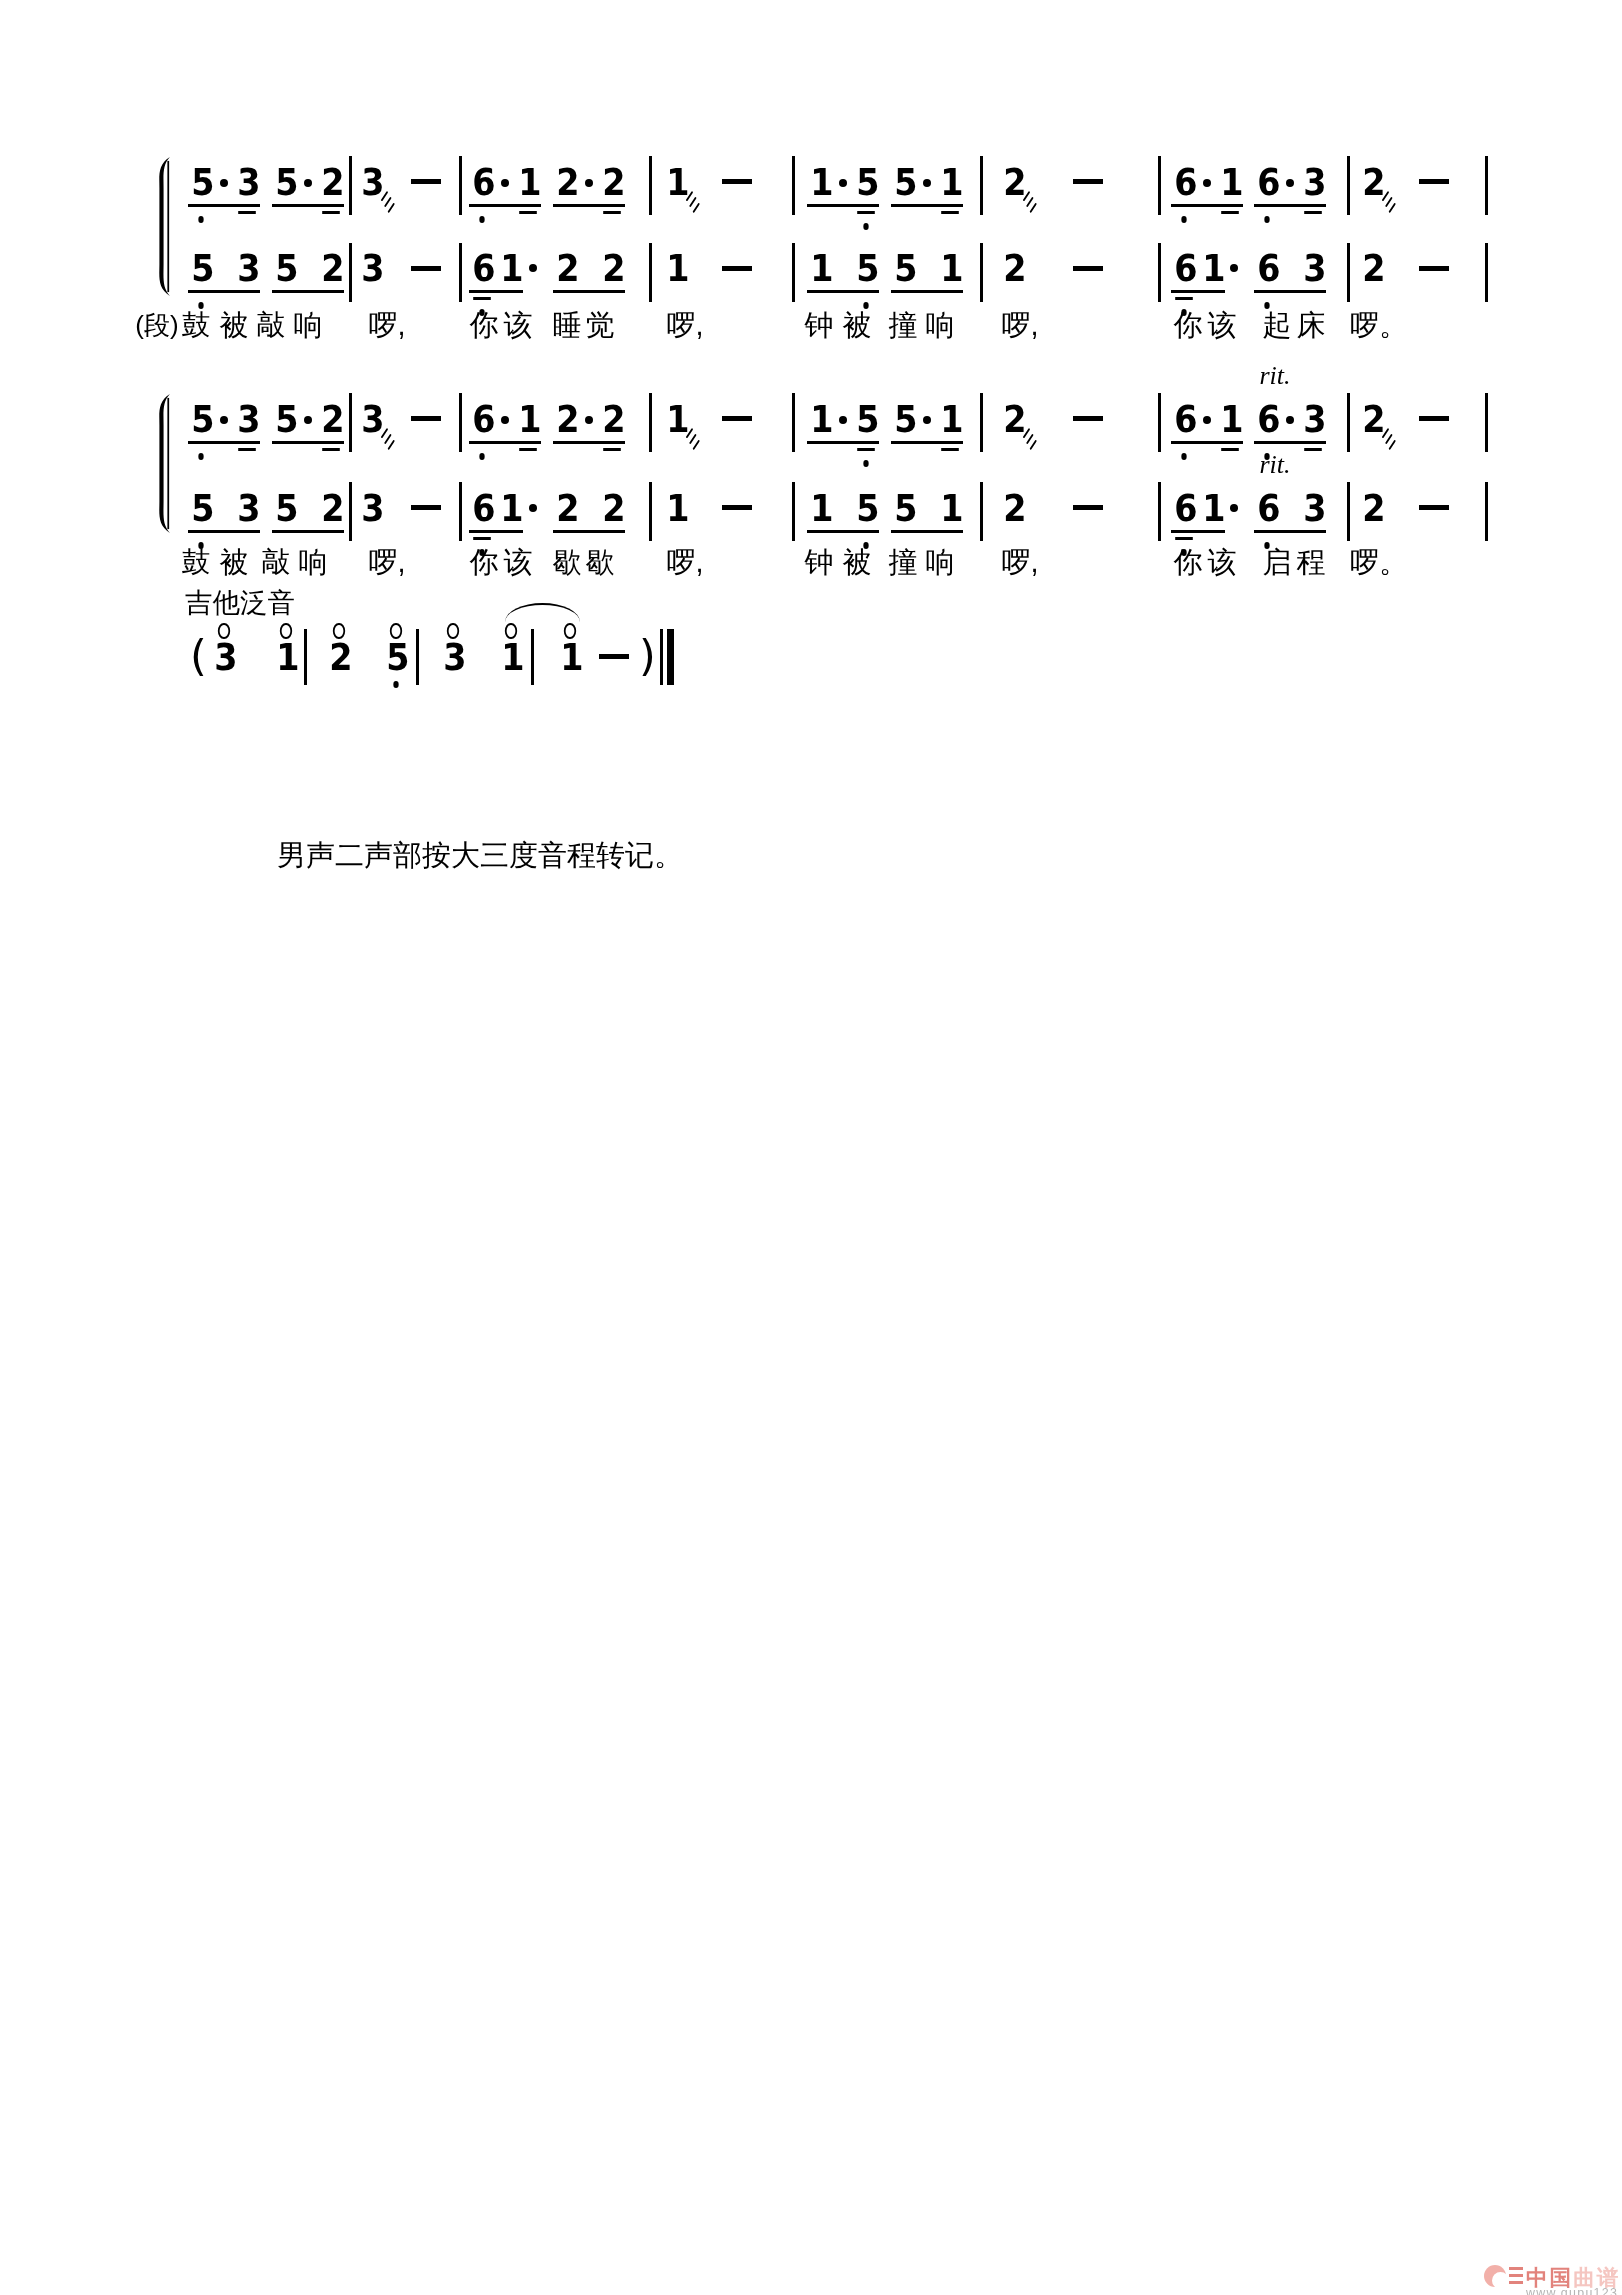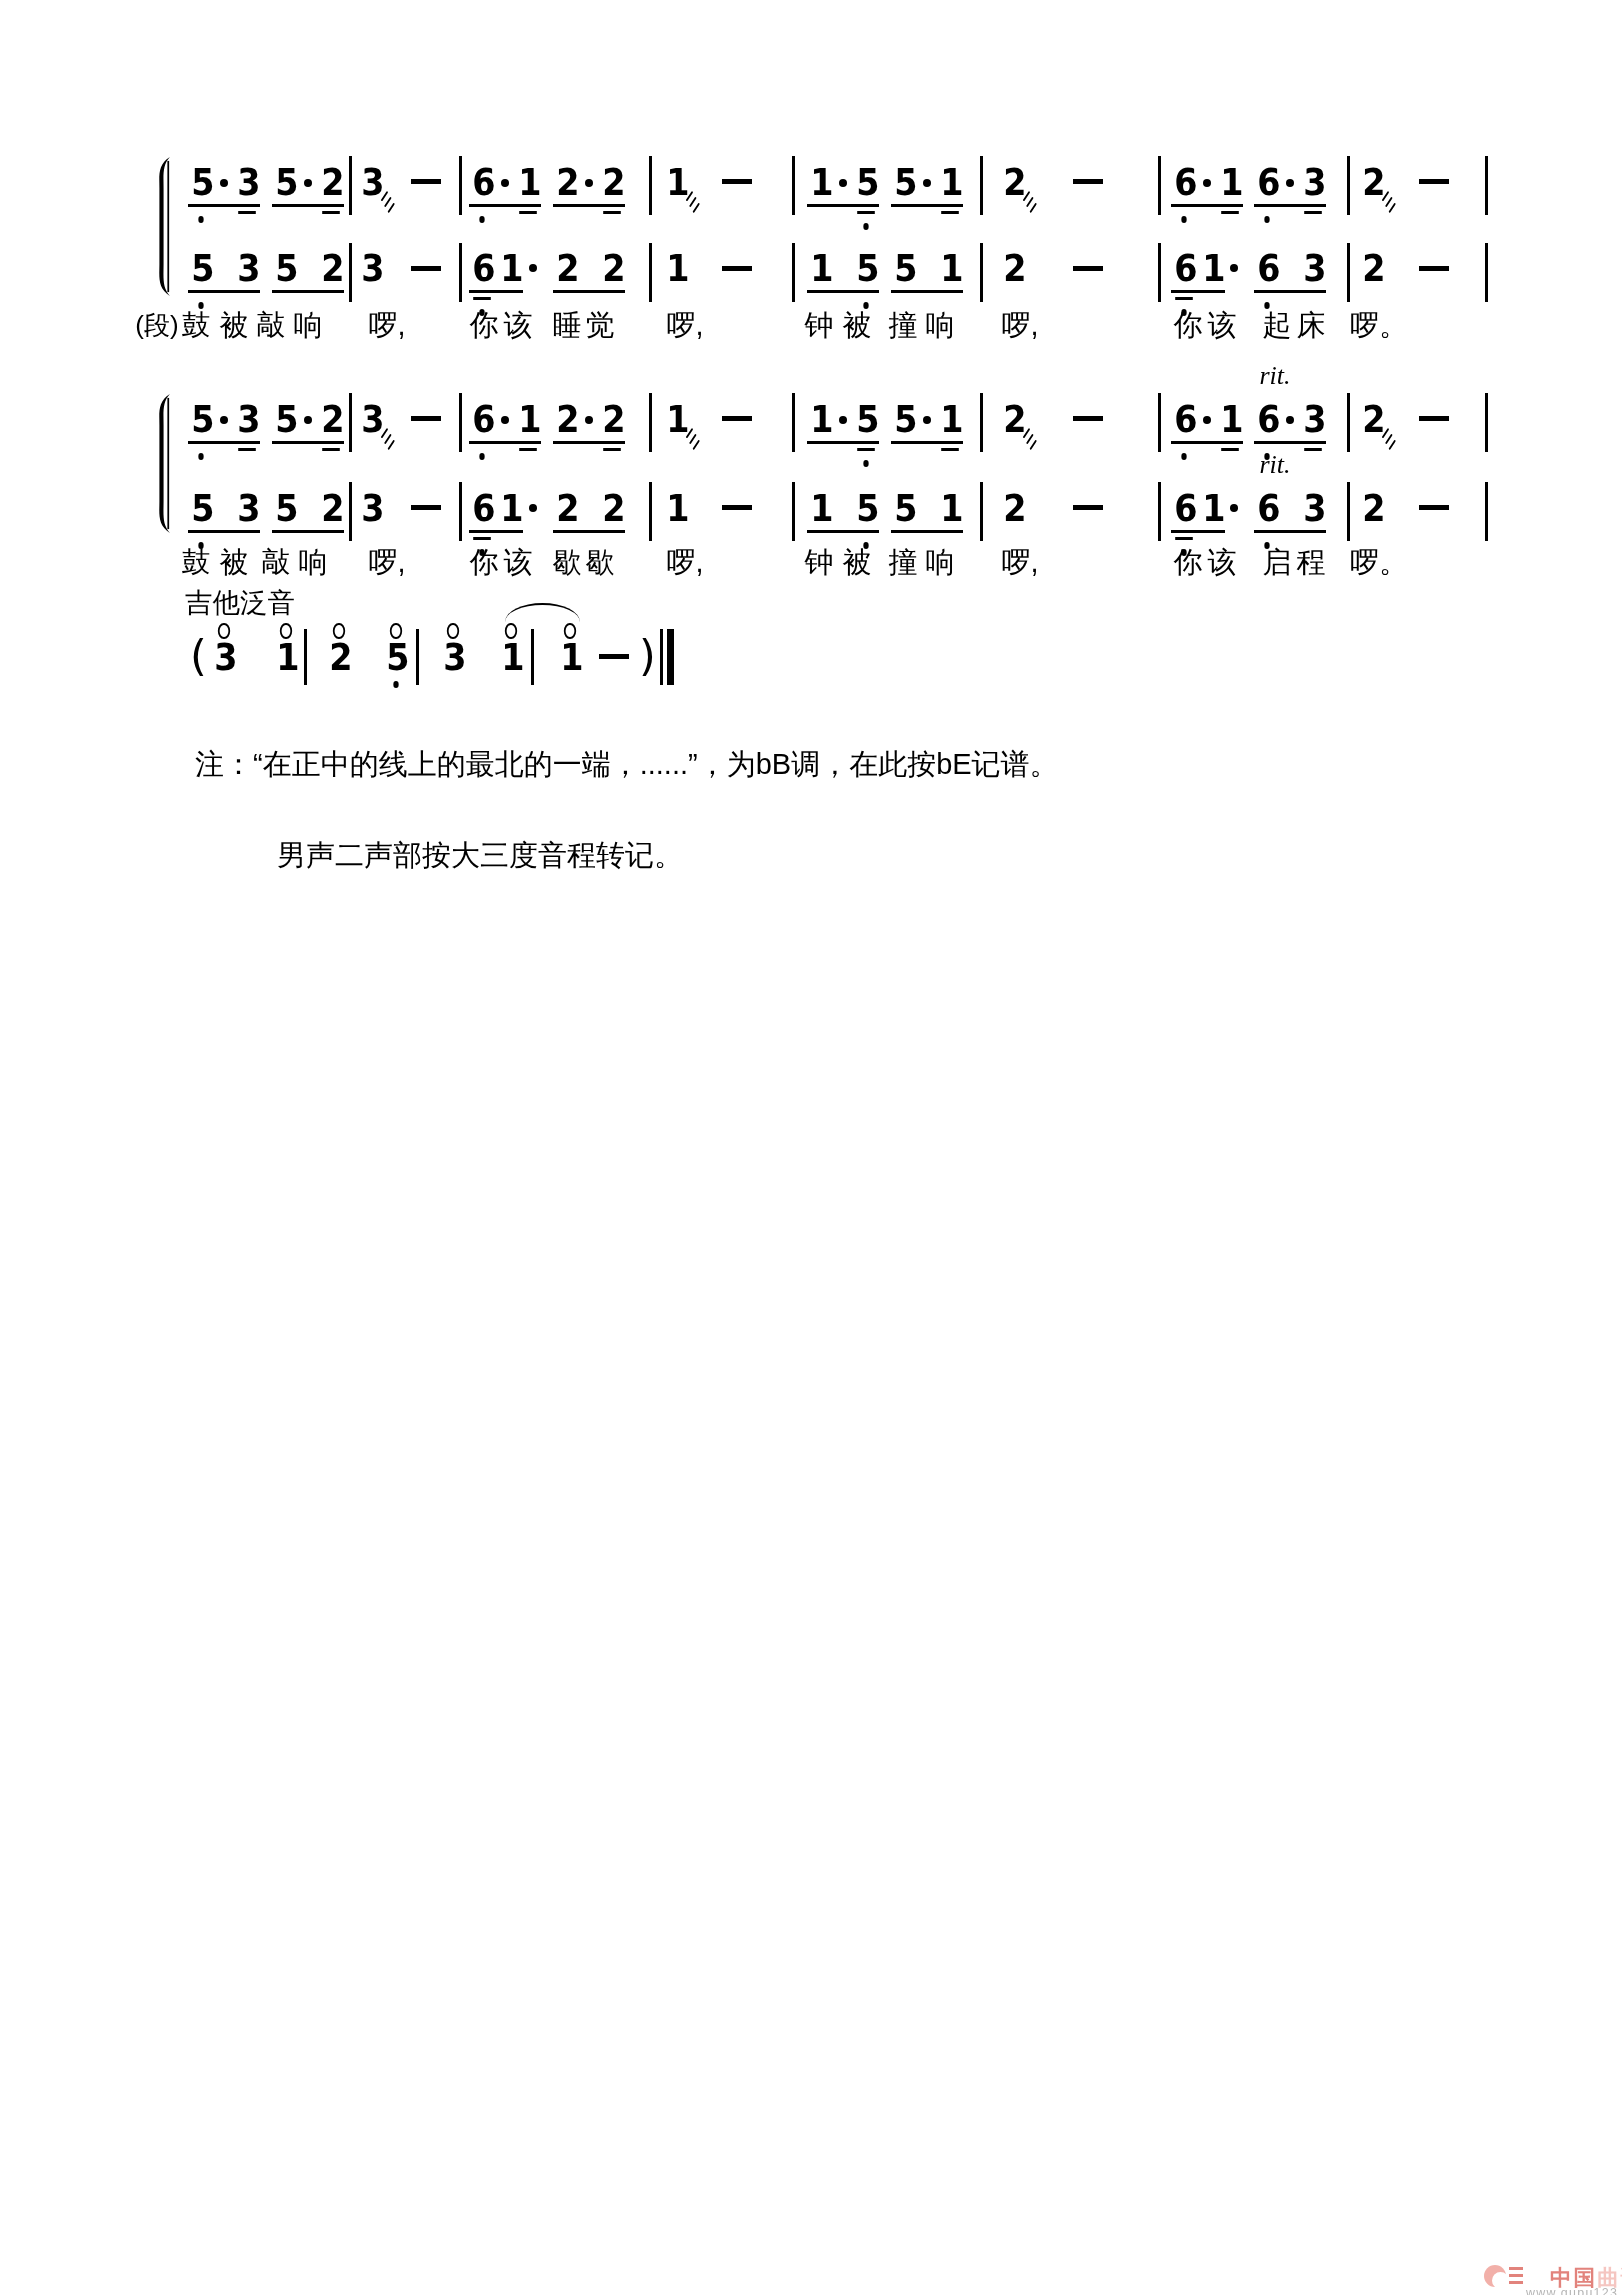--- a/index.html
+++ b/index.html
@@ -398,31 +398,30 @@
       <div class="pnum" style="left: 500px; top: 640px;">1<div class="circ"></div></div>
       <div class="bar" style="left: 531px; top: 629px; height: 56px;"></div>
       <div class="pnum" style="left: 559px; top: 640px;">1<div class="circ"></div></div>
       <div class="dash" style="left: 599px; top: 654px;"></div>
       <div class="paren" style="left: 639px; top: 637px;">)</div>
       <div class="bar" style="left: 660px; top: 629px; height: 56px; width: 2.6px;"></div>
       <div class="bar" style="left: 667px; top: 629px; height: 56px; width: 7.2px;"></div>
       <div class="tie" style="left: 505px; top: 603px; width: 75px;"></div>
     </div>
 
-  <div class="note-text" id="annotation-0" style="left: 195px; top: 749px;">注：“在正中的线上的最北的一端，......”，为bB调，在此按bE记谱。</div>
   <div class="note-text" id="annotation-1" style="left: 277px; top: 840px;">男声二声部按大三度音程转记。</div>
 
   <div class="harm-label" id="harm-label" style="left: 185px; top: 588px;">吉他泛音</div>
 
 
   <div class="wm">
     <div class="wm-circle" id="wm-circle" style="background: rgb(242, 176, 169);"></div>
     <div class="wm-circle-cut"></div>
     <div class="wm-bar" id="wm-bar1" style="top: 10.5px; background: rgb(226, 131, 124);"></div>
     <div class="wm-bar" id="wm-bar2" style="top: 17.7px; background: rgb(226, 131, 124);"></div>
     <div class="wm-bar" id="wm-bar3" style="top: 25px; background: rgb(226, 131, 124);"></div>
     <div class="wm-cn">
-      <span id="wm-bold" style="color: rgb(226, 131, 124); margin-left: 24px;">中国</span><span id="wm-light" style="color: rgb(245, 198, 193);">曲谱网</span>
+      <span id="wm-bold" style="color: rgb(226, 131, 124);">中国</span><span id="wm-light" style="color: rgb(245, 198, 193);">曲谱网</span>
     </div>
     <div class="wm-url" id="wm-url" style="color: rgb(181, 181, 181);">www.qupu123.com</div>
   </div>
 </div>
 
 
 </body></html>

